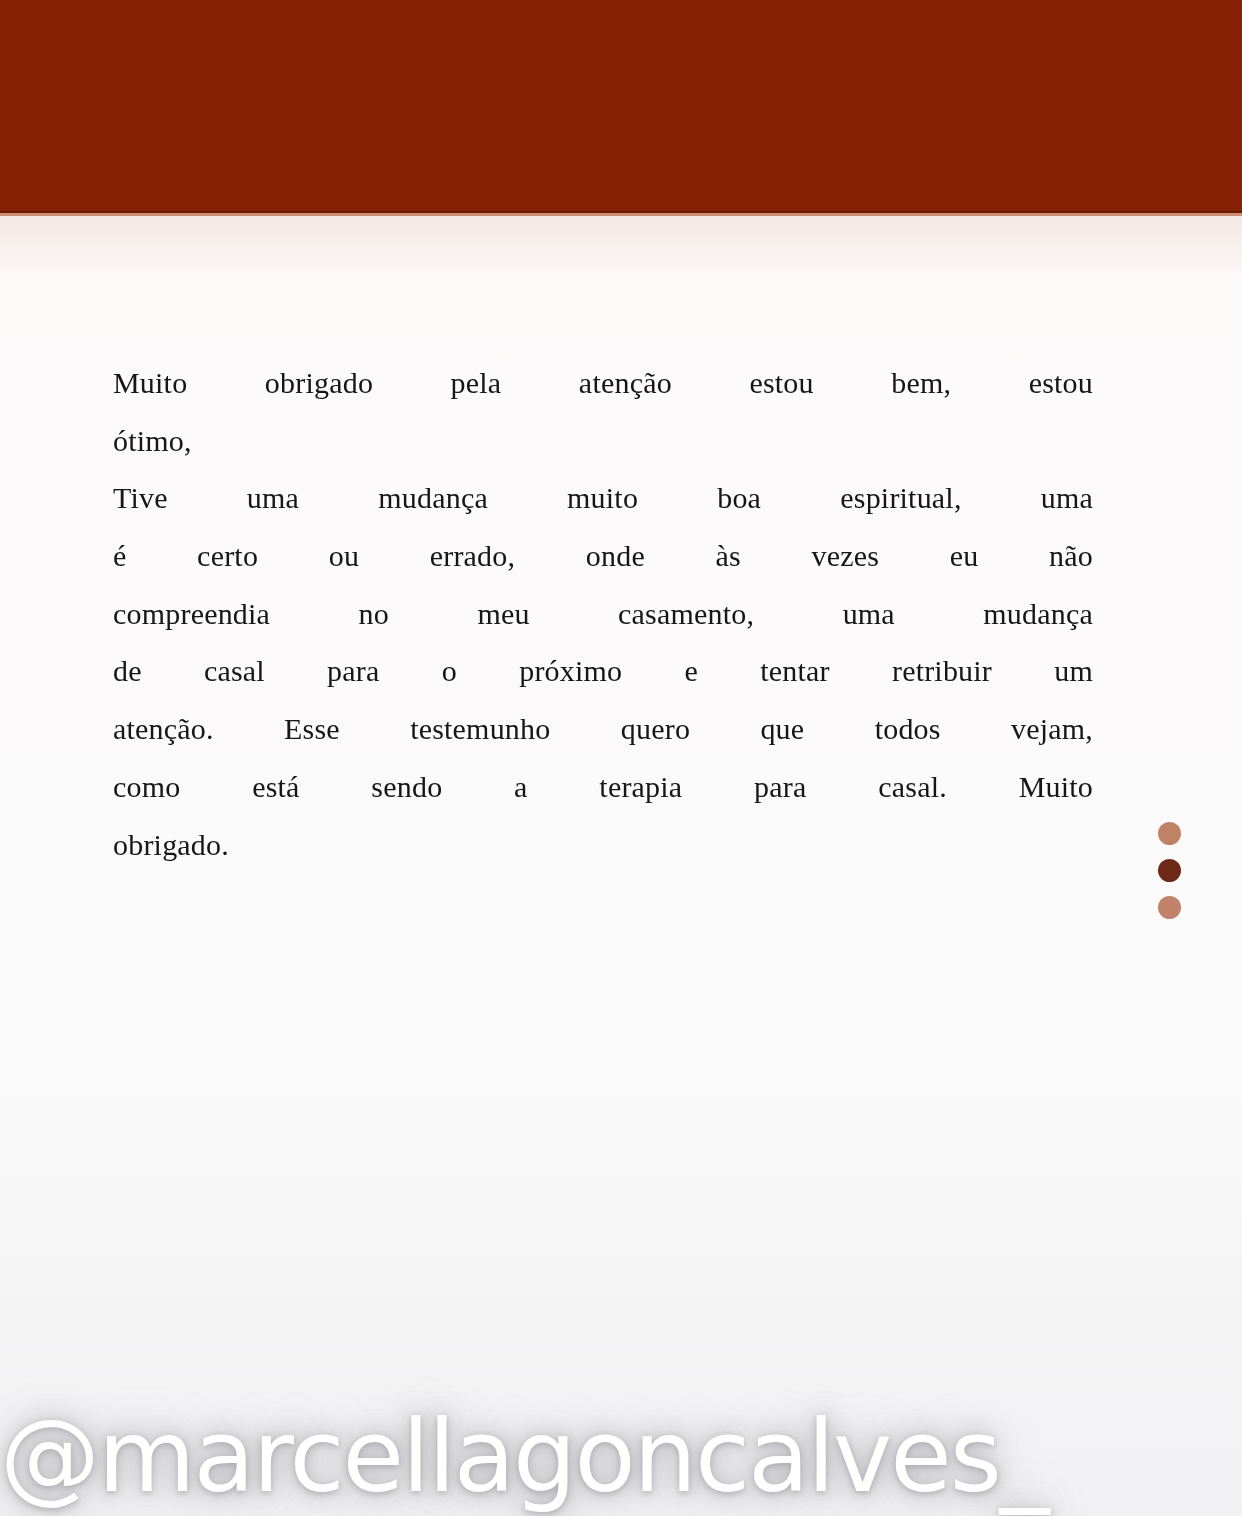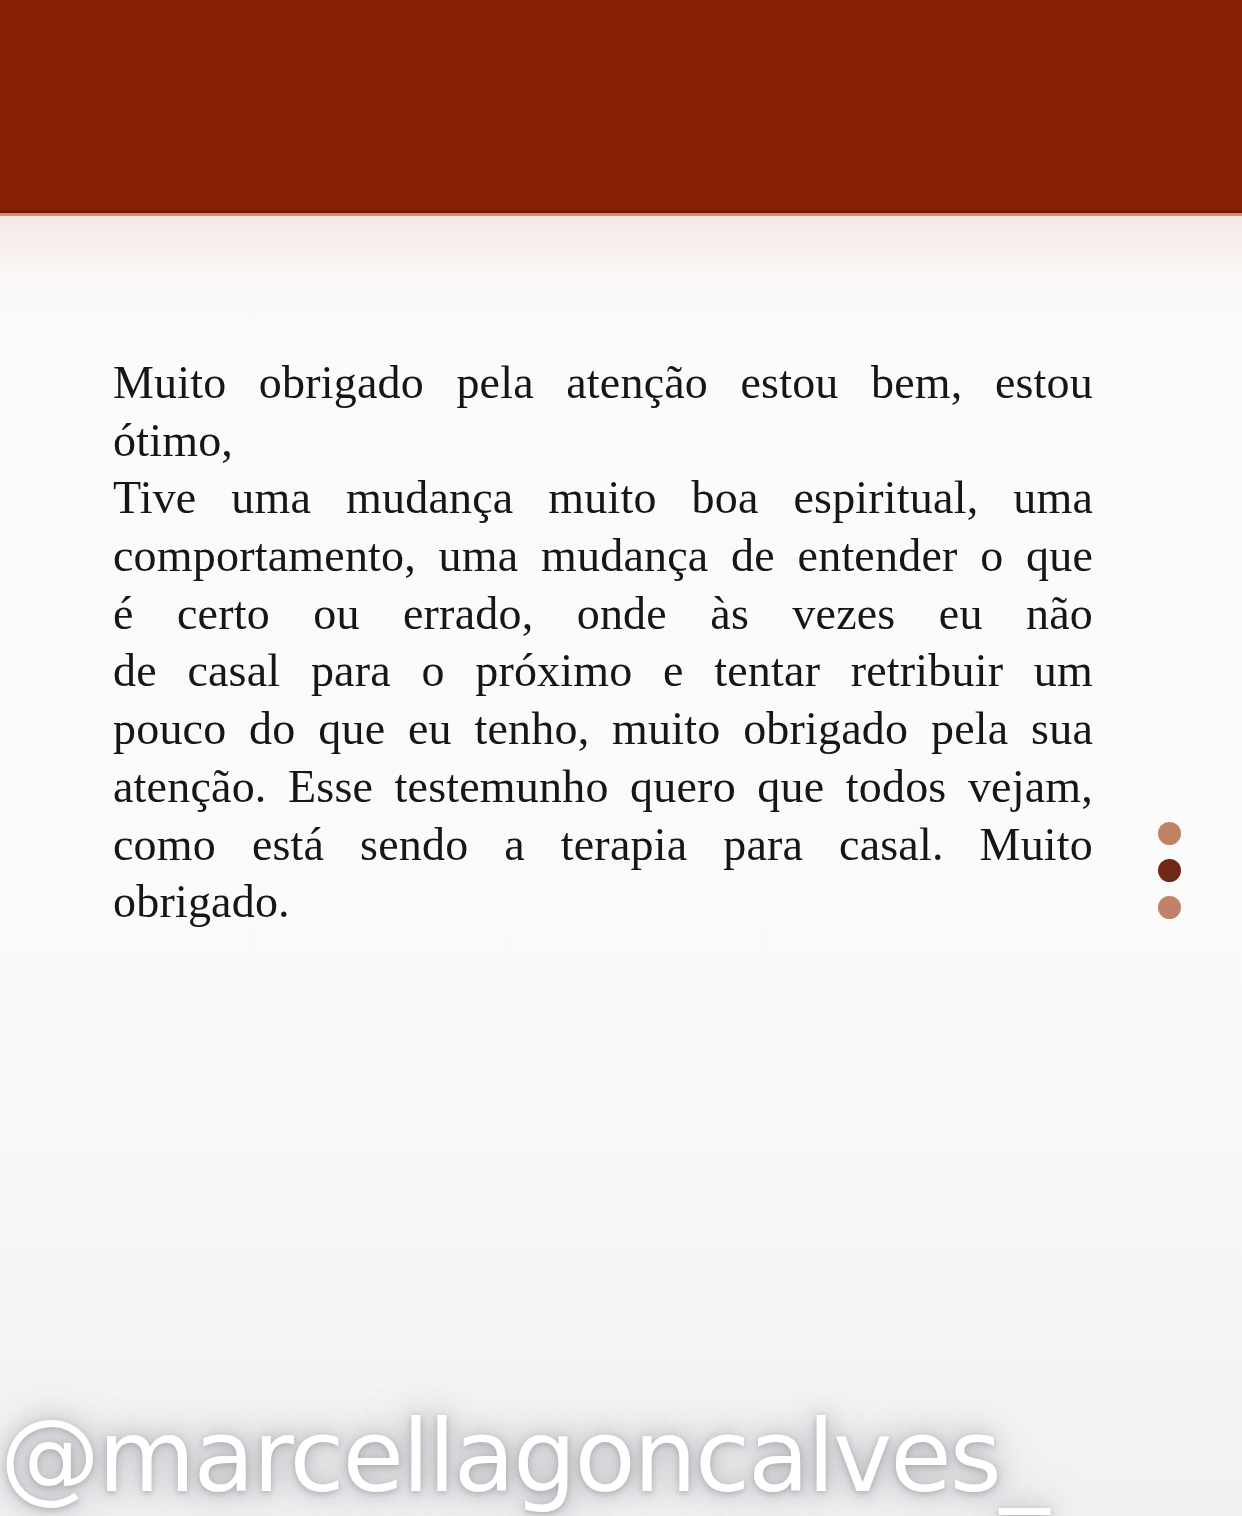--- a/index.html
+++ b/index.html
@@ -39,21 +39,21 @@
     height: 62px;
     background: linear-gradient(180deg, #f5e8e4 0%, rgba(252,250,250,0) 100%);
   }
 
   
   .testimonial {
     position: absolute;
     top: 354px;
     left: 113px;
     width: 980px;
-    font-size: 46px;
+    font-size: 30px;
     line-height: 57.7px;
     color: #161616;
     letter-spacing: 0.2px;
   }
   .t-line {
     text-align: justify;
     text-align-last: justify;
     height: 57.7px;
     overflow: hidden;
     white-space: normal;
@@ -105,24 +105,23 @@
 <body>
 
 <div class="header-band"></div>
 <div class="band-accent"></div>
 <div class="band-fade"></div>
 
 <div class="testimonial">
   <div class="t-line">Muito obrigado pela atenção estou bem, estou</div>
   <div class="t-line t-line--end">ótimo,</div>
   <div class="t-line">Tive uma mudança muito boa espiritual, uma</div>
-  <div class="t-line">comportamento, uma mudança de entender o que</div>
   <div class="t-line">é certo ou errado, onde às vezes eu não</div>
+  <div class="t-line">compreendia no meu casamento, uma mudança</div>
   <div class="t-line">de casal para o próximo e tentar retribuir um</div>
-  <div class="t-line">pouco do que eu tenho, muito obrigado pela sua</div>
   <div class="t-line">atenção. Esse testemunho quero que todos vejam,</div>
   <div class="t-line">como está sendo a terapia para casal. Muito</div>
   <div class="t-line t-line--end">obrigado.</div>
 </div>
 
 <div class="carousel-dots">
   <span class="dot dot-0" style="background: rgb(192, 130, 101);"></span>
   <span class="dot dot-1" style="background: rgb(110, 40, 24);"></span>
   <span class="dot dot-2" style="background: rgb(192, 130, 106);"></span>
 </div>

